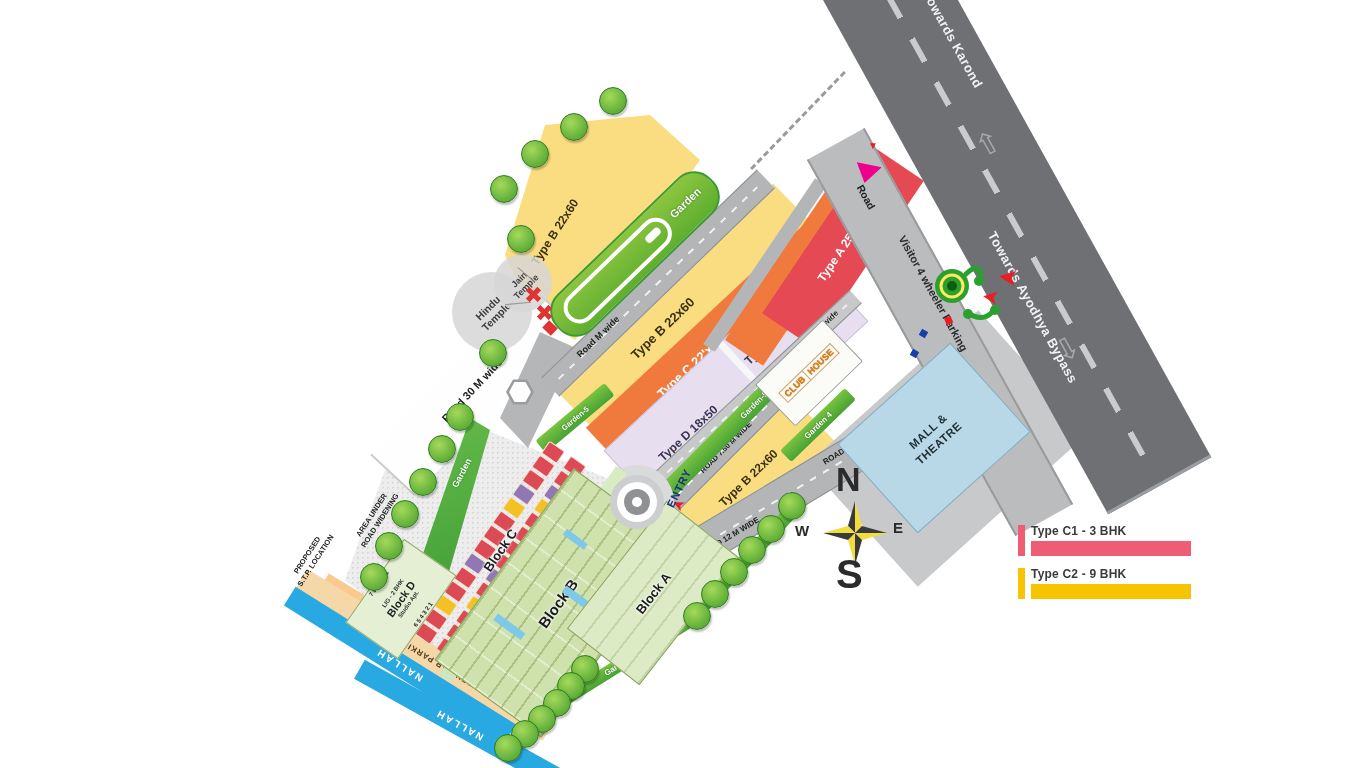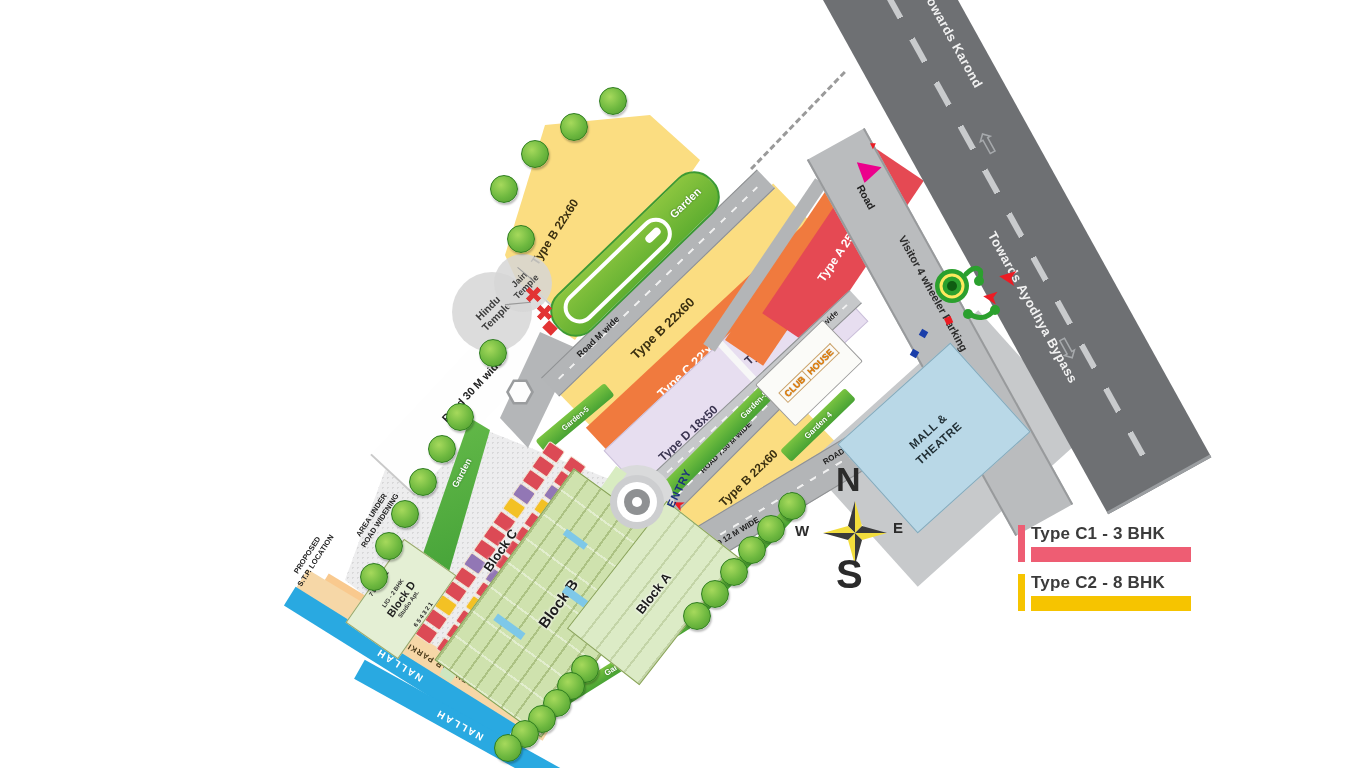--- a/index.html
+++ b/index.html
@@ -18,21 +18,21 @@
   .greenlbl{color:#fff;font-weight:bold;text-shadow:0 0 2px rgba(0,60,0,.6);}
   .tree{position:absolute;width:26px;height:26px;border-radius:50%;z-index:5;
     background:radial-gradient(circle at 38% 34%,#a6d95c 0%,#6db83f 55%,#4d992f 100%);
     border:1px solid #2e7d1f;box-shadow:1px 2px 2px rgba(0,0,0,.25);}
   .unit{width:15px;height:19px;border:1px solid #f2e2cf;border-radius:2px;box-sizing:border-box;}
   .bc-rows{display:flex;flex-direction:column;gap:7px;}
   .bc-row{display:flex;gap:2px;justify-content:center;}
   .flip{transform:rotate(180deg);}
   .legend-item{position:relative;padding-left:13px;width:160px;margin-bottom:11px;}
   .legend-item::before{content:'';position:absolute;left:0;top:1px;bottom:0;width:7px;background:var(--c);}
-  .legend-text{font-weight:bold;font-size:17px;color:#3b3b3b;letter-spacing:.2px;}
+  .legend-text{font-weight:bold;font-size:12px;color:#3b3b3b;letter-spacing:.2px;}
   .legend-bar{height:15px;margin-top:3px;background:var(--c);width:100%;}
   .bubble{position:absolute;border-radius:50%;background:rgba(214,214,214,.85);display:flex;
     align-items:center;justify-content:center;z-index:4;}
   .templ{position:absolute;background:#e23333;z-index:4;
     clip-path:polygon(35% 0,65% 0,65% 35%,100% 35%,100% 65%,65% 65%,65% 100%,35% 100%,35% 65%,0 65%,0 35%,35% 35%);}
   .blue-sq{position:absolute;width:7px;height:7px;background:#1b3faa;z-index:5;}
   .red-arrow{position:absolute;color:#ec1c24;z-index:5;line-height:1;}
   .podium-dots{background-color:#ededee;background-image:radial-gradient(#d9d9da 1px,transparent 1px);
     background-size:5px 5px;}
   .blockpat{background-color:#cfe2ae;
@@ -364,18 +364,18 @@
     <span class="lbl" style="left:103px;top:59px;font-size:15px;color:#2b2b2b;">E</span>
     <span class="lbl" style="left:46px;top:92px;font-size:40px;color:#2b2b2b;">S</span>
   </div>
 
   <div class="abs" style="left:1018px;top:524px;z-index:7;">
     <div class="legend-item" style="--c: #ee5d73;">
       <div class="legend-text">Type C1 - 3 BHK</div>
       <div class="legend-bar"></div>
     </div>
     <div class="legend-item" style="--c: #f6c400;">
-      <div class="legend-text">Type C2 - 8 BHK</div>
+      <div class="legend-text">Type C2 - 9 BHK</div>
       <div class="legend-bar"></div>
     </div>
   </div>
 
 </div>
 
 </body></html>

